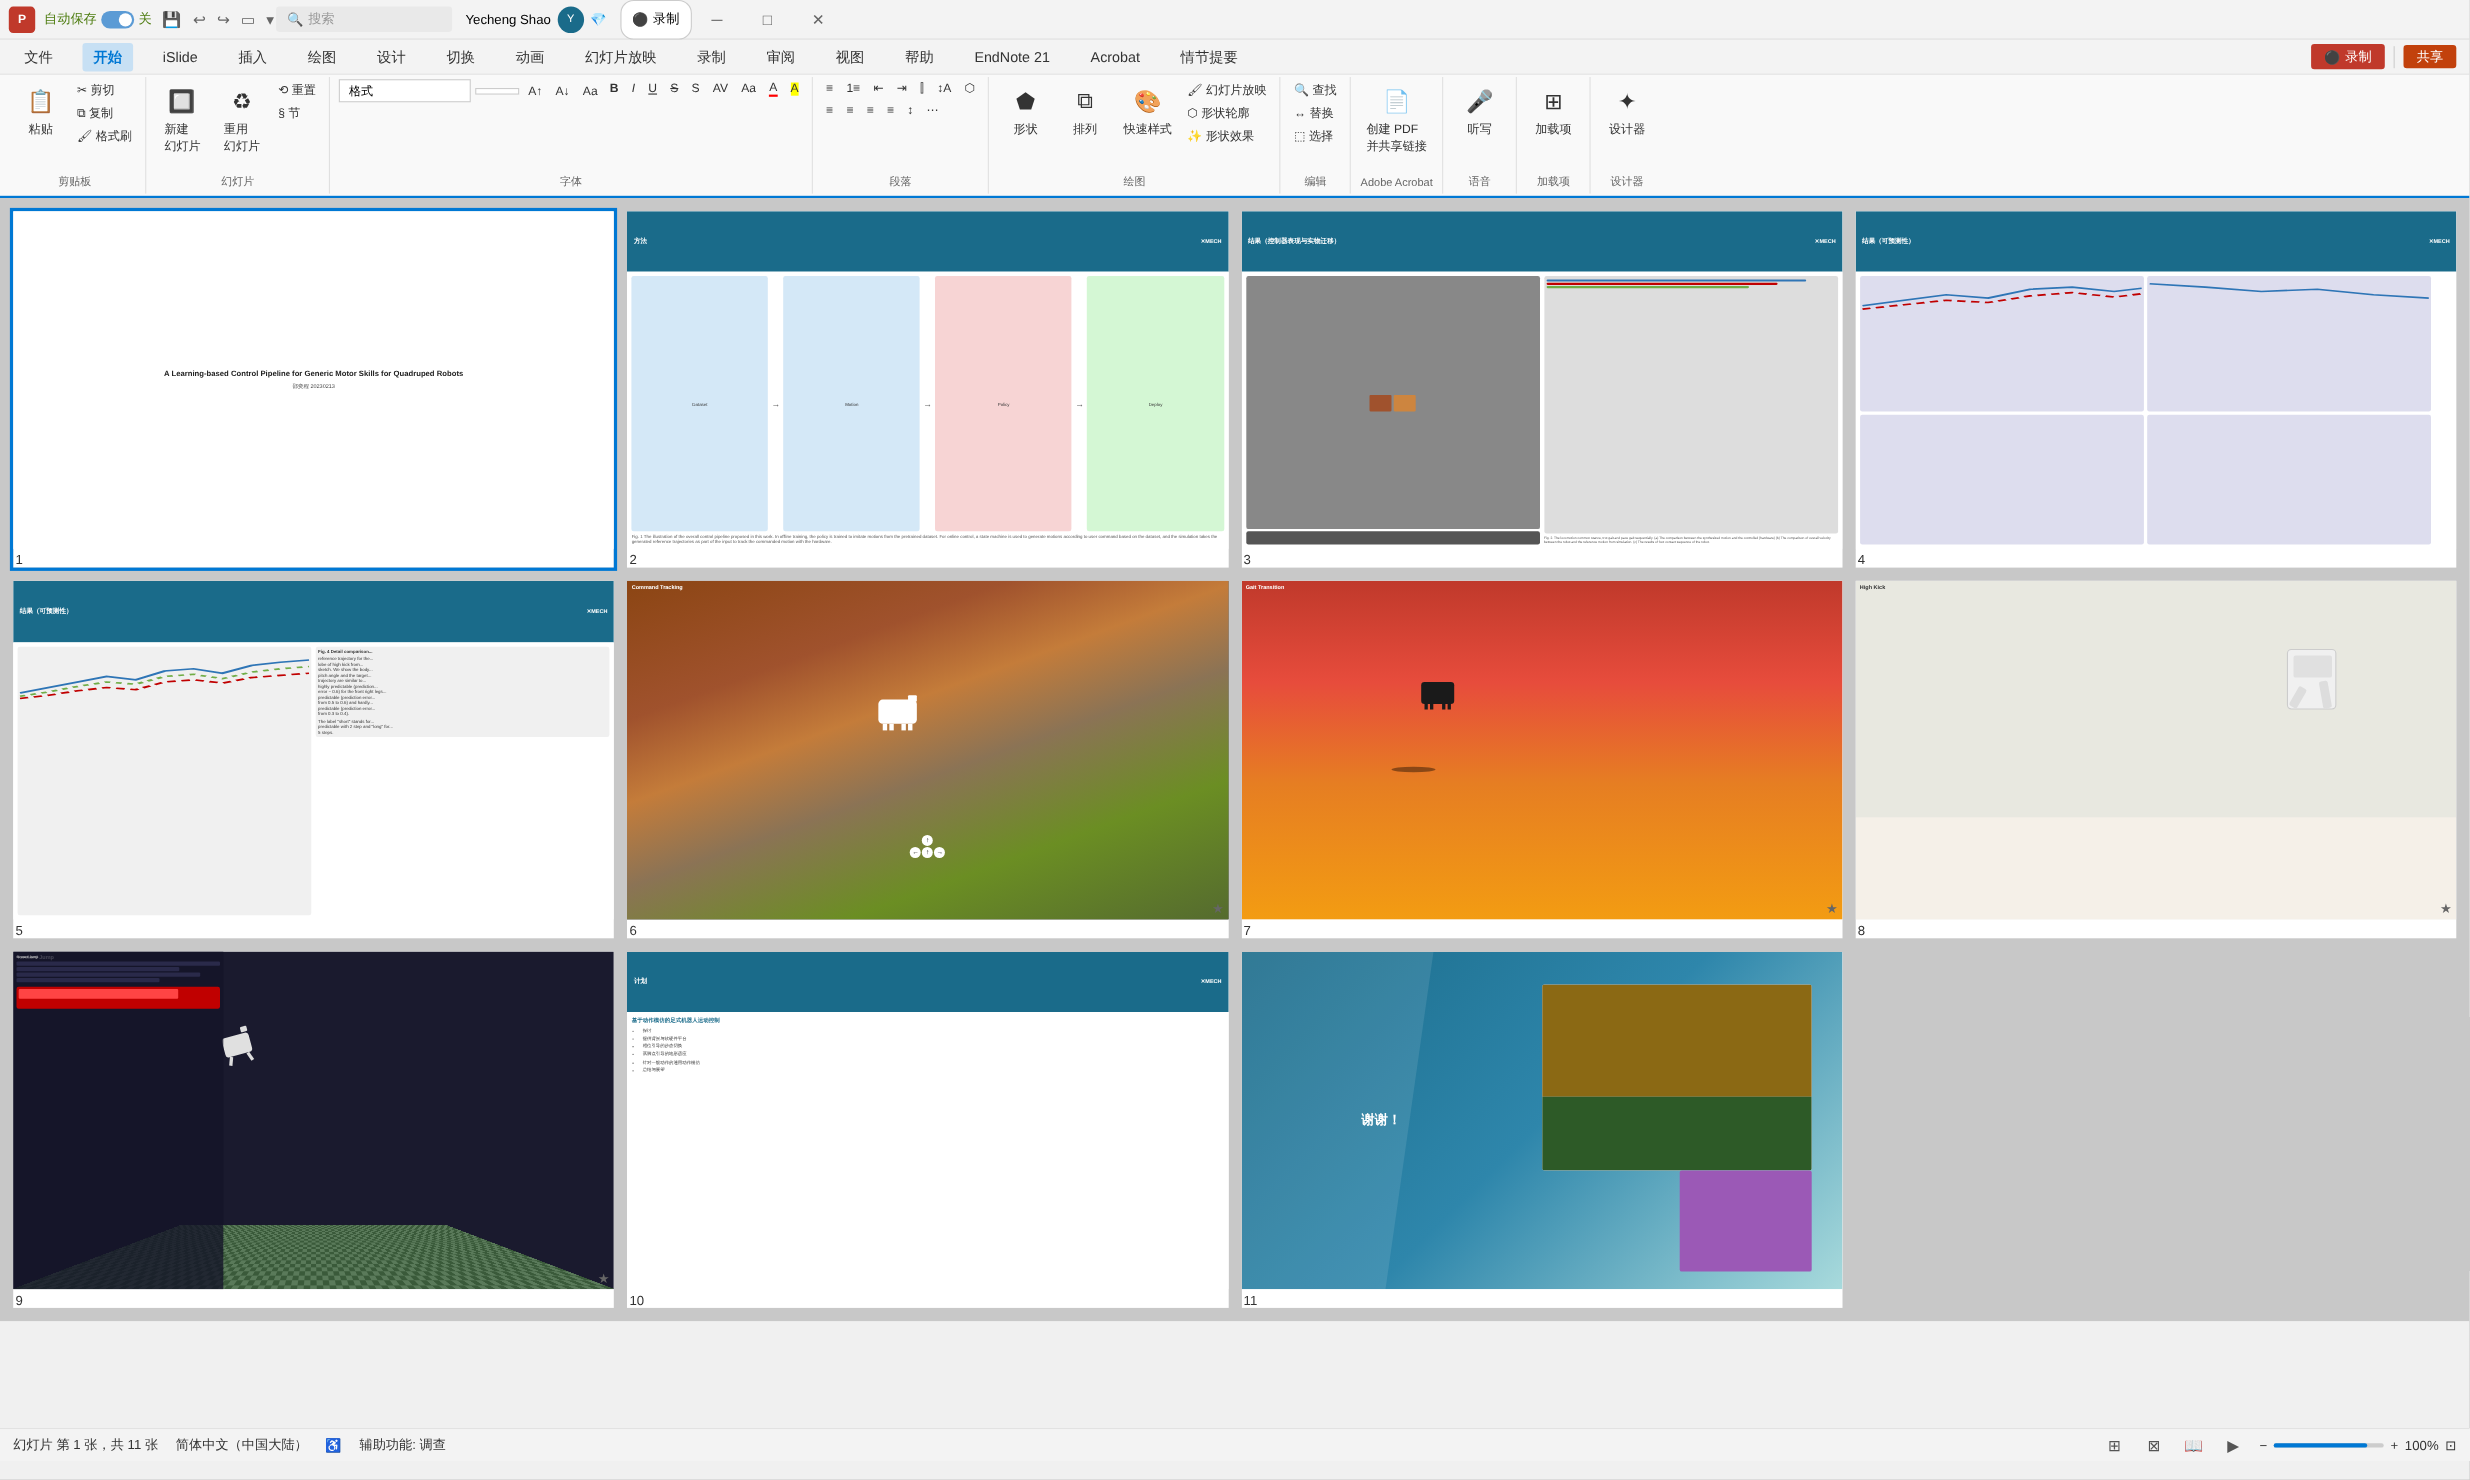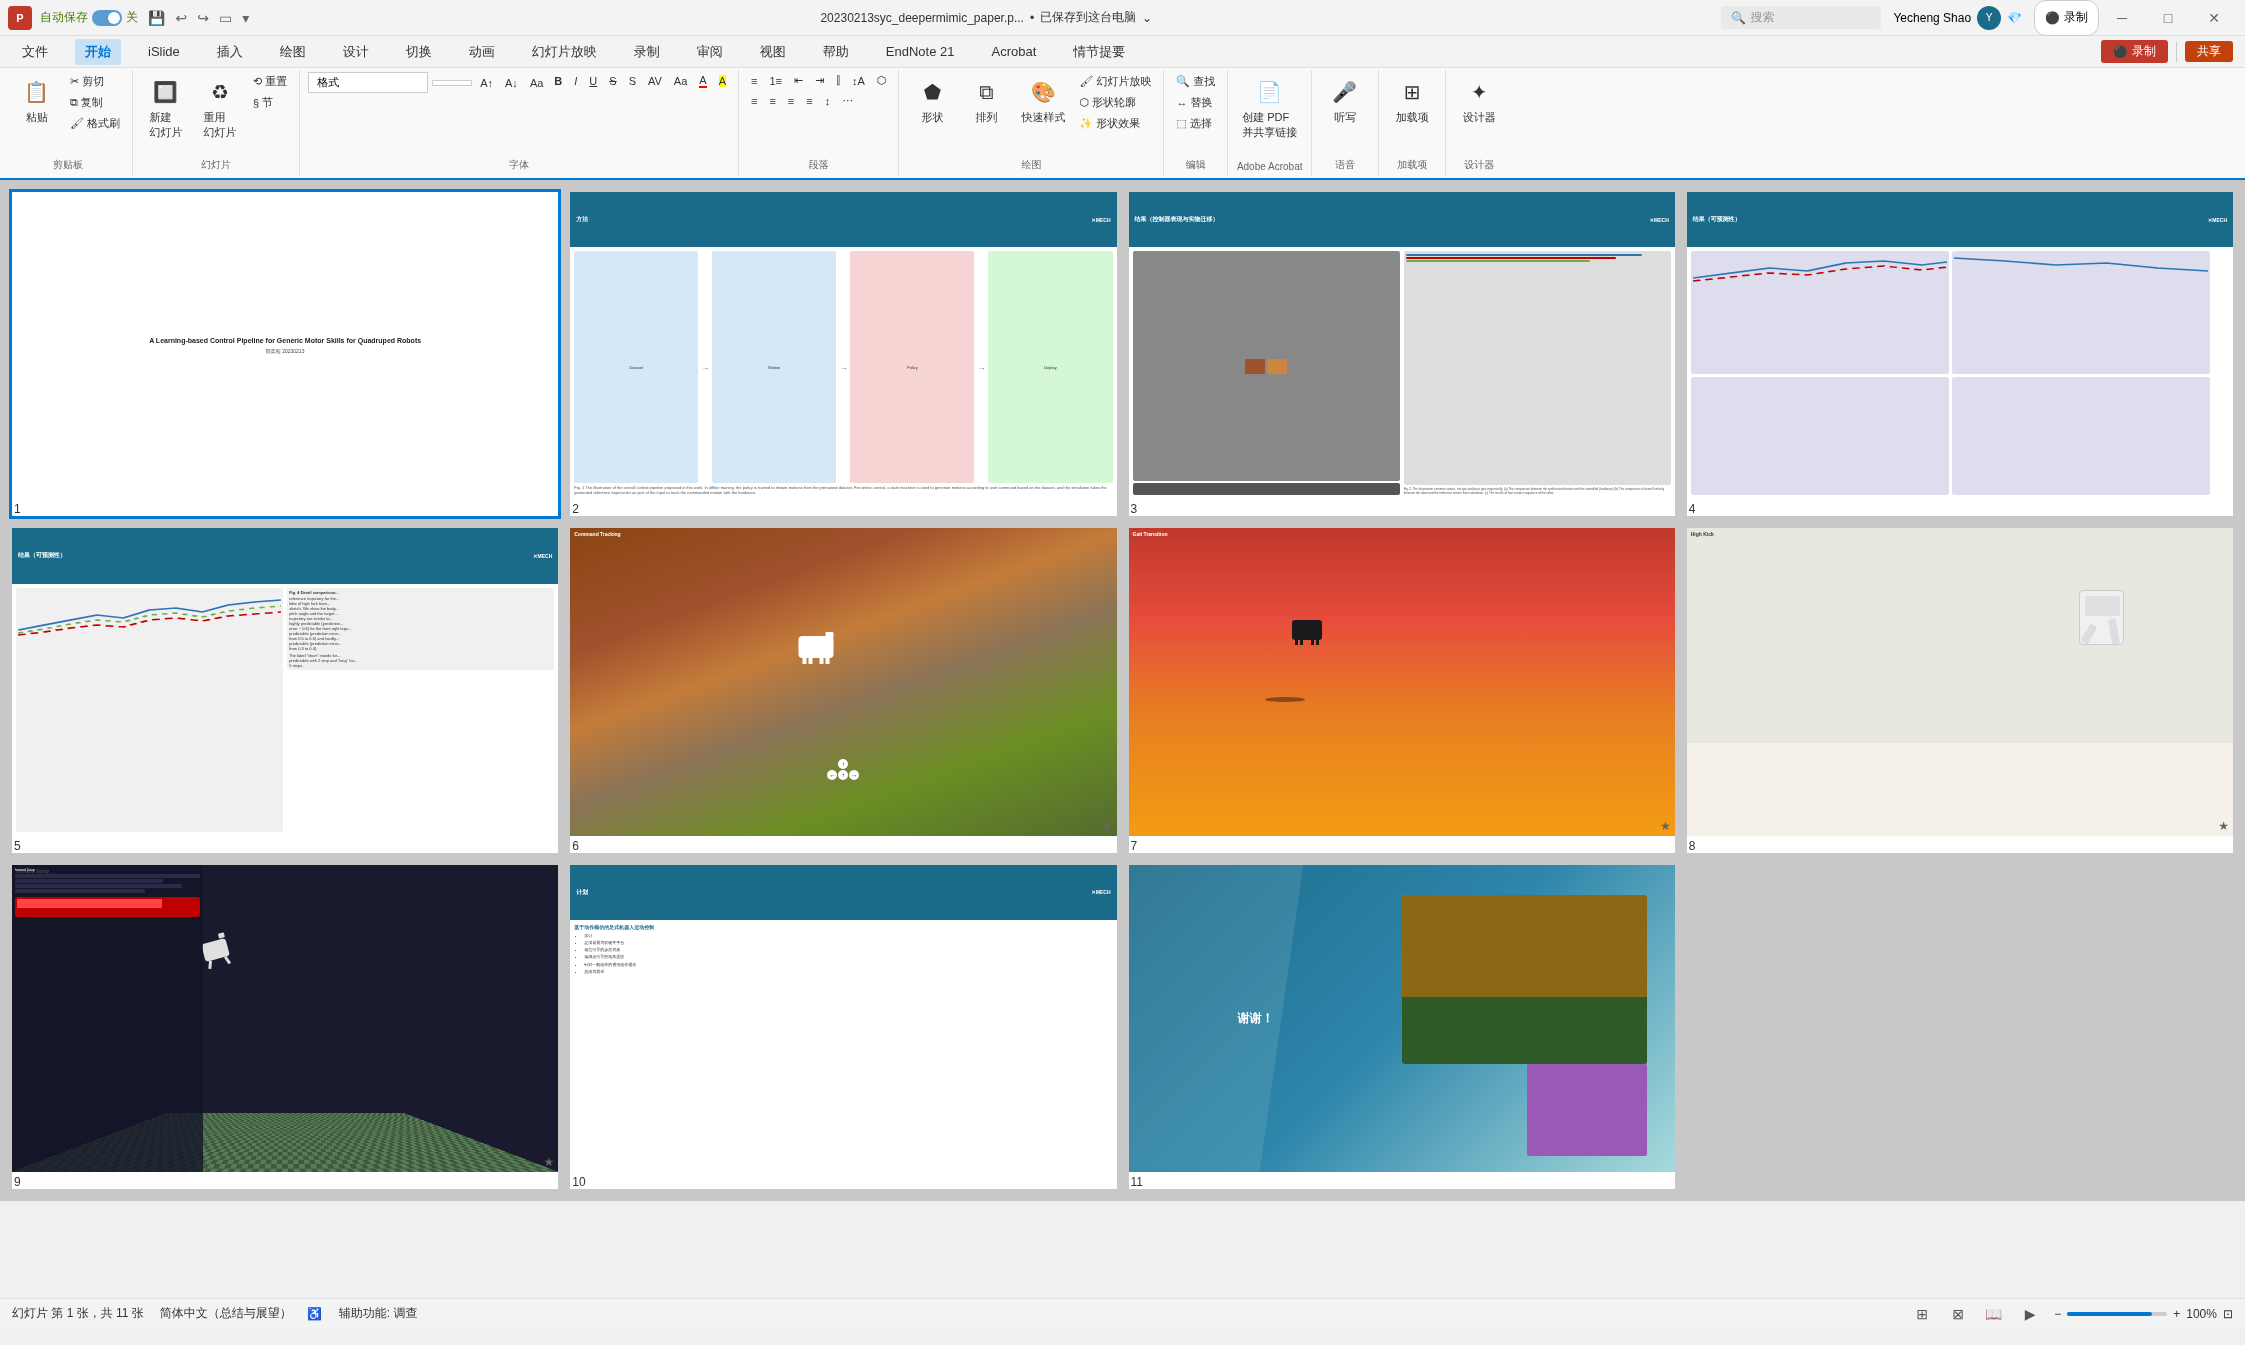--- a/index.html
+++ b/index.html
@@ -289,26 +289,20 @@
       <div class="toggle-knob"></div>
     </div>
     <span>关</span>
   </div>
   <div class="title-bar-tools">
     <span class="title-btn">💾</span>
     <span class="title-btn">↩</span>
     <span class="title-btn">↪</span>
     <span class="title-btn">▭</span>
     <span class="title-btn">▾</span>
-  </div>
-  <div class="file-title">
-    <span>20230213syc_deepermimic_paper.p...</span>
-    <span>•</span>
-    <span>已保存到这台电脑</span>
-    <span>⌄</span>
   </div>
   <div class="search-box-title">
     <span>🔍</span>
     <span style="margin-left:4px;">搜索</span>
   </div>
   <div class="user-area" style="margin-left:12px;">
     <span>Yecheng Shao</span>
     <span style="width:24px;height:24px;background:#1a6b8a;border-radius:50%;display:inline-flex;align-items:center;justify-content:center;color:white;font-size:10px;">Y</span>
     <span>💎</span>
   </div>
@@ -853,21 +847,21 @@
         <div style="position:absolute;bottom:5%;right:5%;width:22%;height:30%;background:#9b59b6;border-radius:2px;"></div>
       </div>
     </div>
     <div class="slide-number">11</div>
   </div>
 
 </div>
 
 <div id="status-bar">
   <span>幻灯片 第 1 张，共 11 张</span>
-  <span>简体中文（总结与展望）</span>
+  <span>简体中文（中国大陆）</span>
   <span>♿</span>
   <span>辅助功能: 调查</span>
   <div class="status-right">
     <div class="view-btn">⊞</div>
     <div class="view-btn">⊠</div>
     <div class="view-btn">📖</div>
     <div class="view-btn">▶</div>
     <div class="zoom-bar">
       <span style="cursor:pointer;">−</span>
       <div class="zoom-slider">

